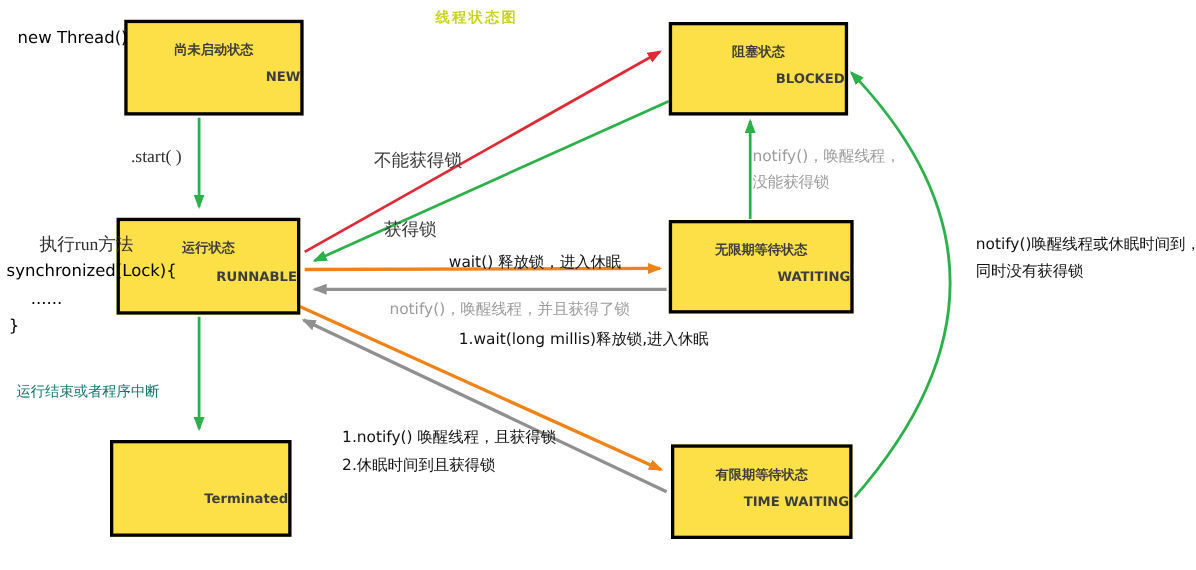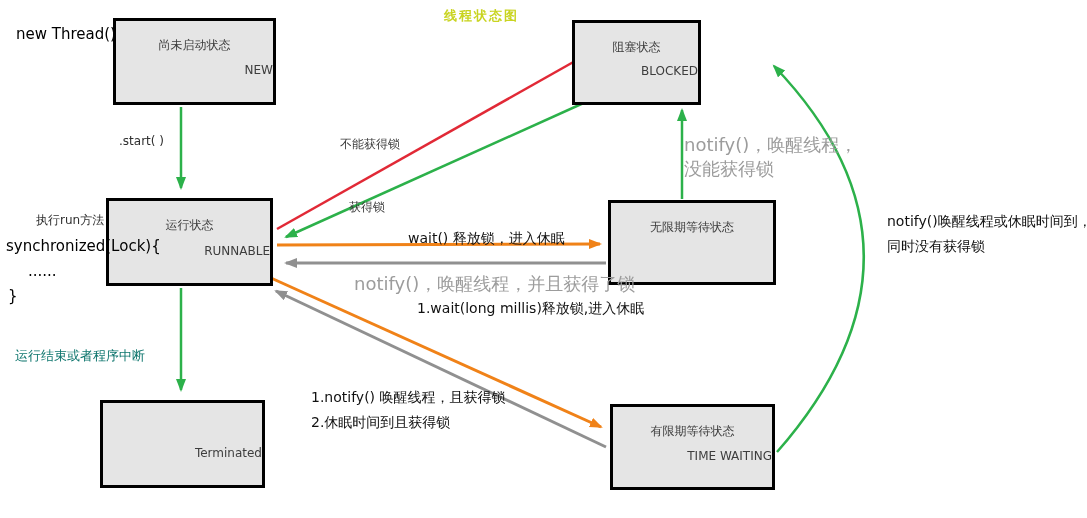--- a/index.html
+++ b/index.html
@@ -3,30 +3,30 @@
 <meta charset="utf-8">
 <style>
   html,body{margin:0;padding:0;background:#ffffff;}
   .canvas{
     position:relative;width:1087px;height:518px;background:#ffffff;
     font-family:"DejaVu Sans","Liberation Sans",sans-serif;overflow:hidden;
   }
   svg.arrows{position:absolute;left:0;top:0;pointer-events:none;}
   .diagram-title{
     position:absolute;left:396px;top:7px;font-size:13px;font-weight:bold;
-    letter-spacing:2px;color:#c9d421;white-space:nowrap;margin-left:48px;
+    letter-spacing:2px;color:#c9d421;white-space:nowrap;
   }
-  .node{position:absolute;border:3px solid #000;background:#e5e5e5;box-sizing:border-box;}
+  .node{position:absolute;border:3px solid #000;background:#fde047;box-sizing:border-box;font-weight:bold;}
   .node .line1{position:absolute;top:20%;left:0;width:100%;text-align:center;font-size:12px;color:#3d3d3d;}
   .node .line2{position:absolute;top:52%;left:0;width:100%;text-align:right;font-size:12px;color:#3d3d3d;}
   .lbl{position:absolute;white-space:nowrap;color:#111;}
-  .lbl.small{font-size:12px;color:#2e2e2e;}
+  .lbl.small{font-size:16px;color:#2e2e2e;font-family:Liberation Serif, serif;}
   .lbl.big{font-size:15px;color:#000;}
   .lbl.mid{font-size:14px;}
-  .lbl.gray{font-size:18px;color:#9c9c9c;}
+  .lbl.gray{font-size:14px;color:#9c9c9c;}
   .lbl.dgray{font-size:13px;color:#0f766e;}
 </style>
 </head>
 <body>
 
 <div class="canvas">
 
   <svg class="arrows" width="1087" height="518">
     <defs>
       <marker id="m-green" markerUnits="userSpaceOnUse" markerWidth="15" markerHeight="12" refX="11" refY="5" orient="auto">
@@ -64,32 +64,33 @@
     <path d="M 777 452 Q 952 252 774 66" stroke-width="2.5" fill="none" marker-end="url(#m-green)" stroke="#2cb14a"></path>
   </svg>
 
   <div class="diagram-title">线程状态图</div>
 
   <div class="node" style="left:113px;top:18px;width:163px;height:87px">
     <div class="line1">尚未启动状态</div>
     <div class="line2">NEW</div>
   </div>
 
-  <div class="node" style="left:572px;top:20px;width:129px;height:85px">
+  <div class="node" style="left:608px;top:20px;width:163px;height:85px">
     <div class="line1">阻塞状态</div>
     <div class="line2">BLOCKED</div>
   </div>
 
   <div class="node" style="left:106px;top:198px;width:167px;height:88px">
     <div class="line1">运行状态</div>
     <div class="line2">RUNNABLE</div>
   </div>
 
   <div class="node" style="left:608px;top:200px;width:168px;height:85px">
     <div class="line1">无限期等待状态</div>
+    <div class="line2">WATITING</div>
   </div>
 
   <div class="node" style="left:610px;top:404px;width:165px;height:86px">
     <div class="line1">有限期等待状态</div>
     <div class="line2">TIME  WAITING</div>
   </div>
 
   <div class="node" style="left:100px;top:400px;width:165px;height:88px">
     <div class="line2">Terminated</div>
   </div>

